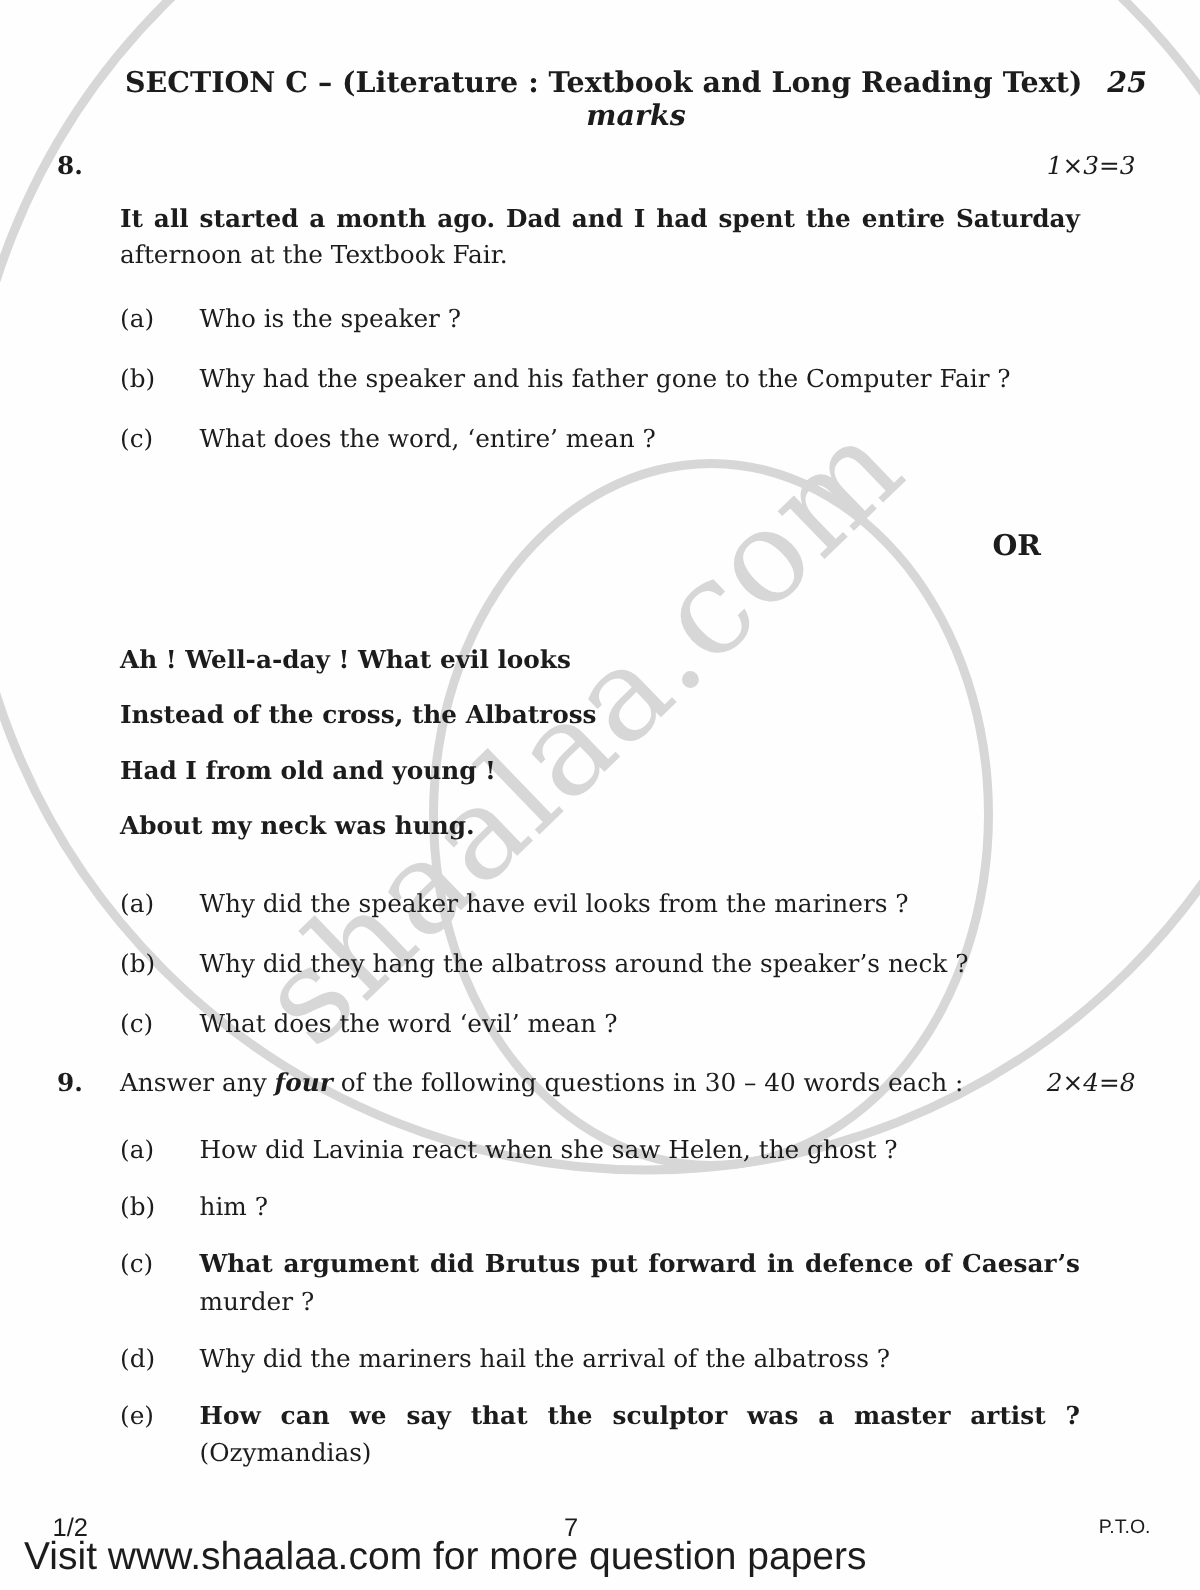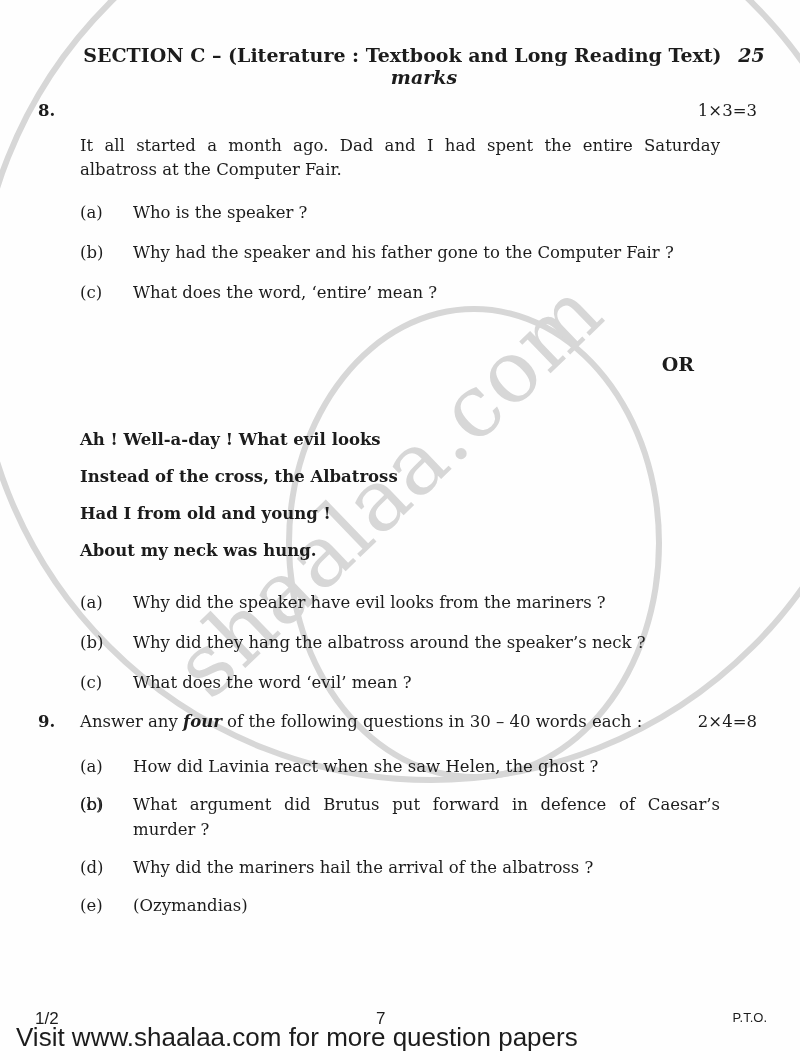--- a/index.html
+++ b/index.html
@@ -32,26 +32,26 @@
   .hdr {
     position:absolute; top:44px; left:0; right:0; text-align:center;
     font-size:19px; font-weight:bold; padding-left:48px;
   }
   .hdr .marks-it { font-style:italic; margin-left:10px; }
   .qrow { position:absolute; left:0; right:0; height:24px; }
   .qrow-8 { top:101px; }
   .qrow-9 { top:712px; }
   .qnum   { position:absolute; left:38px; font-weight:bold; }
   .qtext  { position:absolute; left:80px; }
-  .qmarks { position:absolute; right:43px; }
+  .qmarks { position:absolute; right:43px; font-style:italic; }
   .em-bi  { font-weight:bold; font-style:italic;text-align:right; }
   .extract {
     position:absolute; top:134px; left:80px; width:640px; line-height:24px;
   }
-  .jl { text-align:justify; text-align-last:justify; }
+  .jl { text-align:justify; text-align-last:justify;font-weight:bold; }
   .subq { position:absolute; left:80px; width:640px; }
   .subq-1 { top:200px; }
   .subq-2 { top:590px; }
   .subq-9 { top:754px; }
   .subq-item { position:relative; padding-left:53px; line-height:25px; margin-bottom:15px; }
   .subq-9 .subq-item { margin-bottom:13px; }
   .subq-label { position:absolute; left:0; top:0; }
   .or-divider {
     position:absolute; top:353px; left:0; width:694px; text-align:right;
     font-weight:bold; font-size:19px;
@@ -81,21 +81,21 @@
       <span class="marks-it">25 marks</span>
     </div>
 
     <div class="qrow qrow-8">
       <span class="qnum">8.</span>
       <span class="qmarks">1×3=3</span>
     </div>
 
     <div class="extract">
       <div class="jl">It all started a month ago. Dad and I had spent the entire Saturday</div>
-      <div>albatross at the Computer Fair.</div>
+      <div>afternoon at the Textbook Fair.</div>
     </div>
 
     <div class="subq subq-1">
       <div class="subq-item">
         <span class="subq-label">(a)</span>
         <div>Who is the speaker ?</div>
       </div>
       <div class="subq-item">
         <span class="subq-label">(b)</span>
         <div>Why had the speaker and his father gone to the Computer Fair ?</div>
@@ -136,32 +136,34 @@
       <span class="qmarks">2×4=8</span>
     </div>
 
     <div class="subq subq-9">
       <div class="subq-item">
         <span class="subq-label">(a)</span>
         <div>How did Lavinia react when she saw Helen, the ghost ?</div>
       </div>
       <div class="subq-item">
         <span class="subq-label">(b)</span>
+        <div>him ?</div>
       </div>
       <div class="subq-item">
         <span class="subq-label">(c)</span>
         <div class="jl">What argument did Brutus put forward in defence of Caesar’s</div>
         <div>murder ?</div>
       </div>
       <div class="subq-item">
         <span class="subq-label">(d)</span>
         <div>Why did the mariners hail the arrival of the albatross ?</div>
       </div>
       <div class="subq-item">
         <span class="subq-label">(e)</span>
+        <div class="jl">How can we say that the sculptor was a master artist ?</div>
         <div>(Ozymandias)</div>
       </div>
     </div>
 
     <div class="f-sheet sans">1/2</div>
     <div class="f-page sans">7</div>
     <div class="f-pto sans">P.T.O.</div>
     <div class="f-banner sans">Visit www.shaalaa.com for more question papers</div>
 
   </div>

